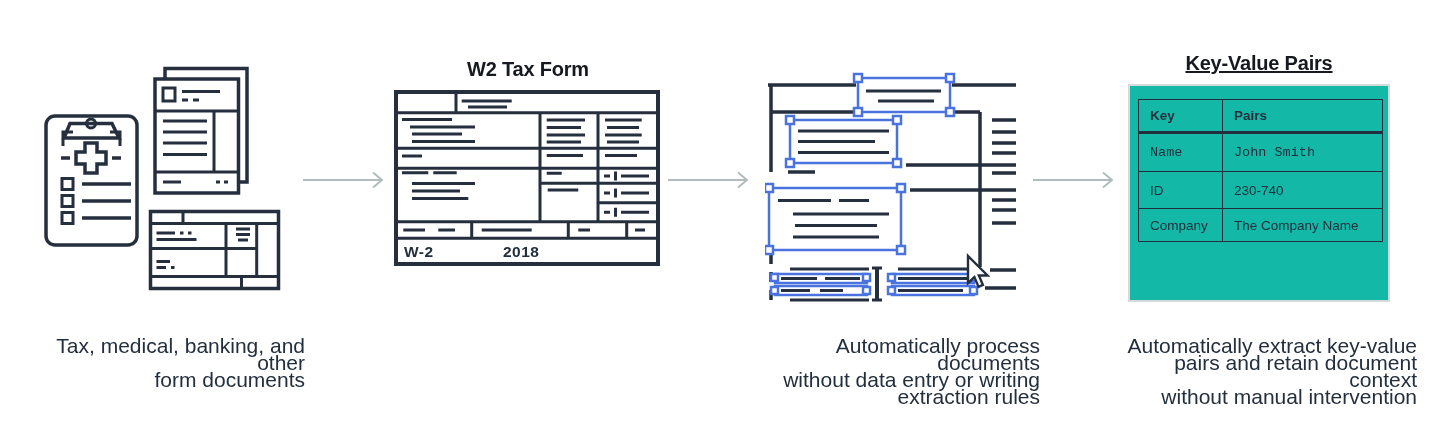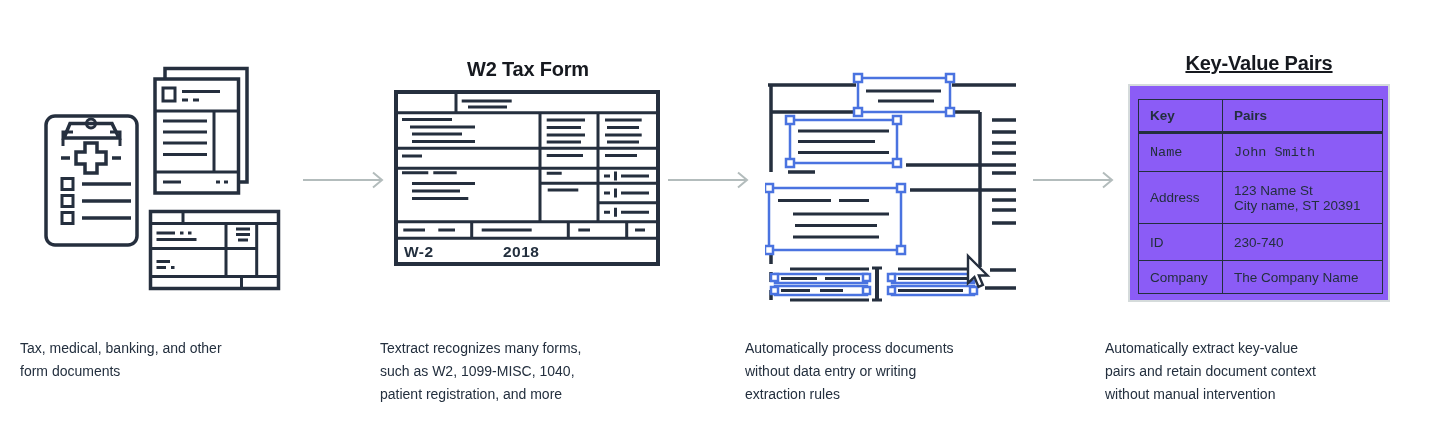--- a/index.html
+++ b/index.html
@@ -13,40 +13,40 @@
     position: absolute;
     font-size: 20px;
     font-weight: 700;
     color: #16191f;
     text-align: center;
     letter-spacing: -0.2px;
   }
 
   .caption {
     position: absolute;
-    font-size: 14px;
-    line-height: 23px;
+    font-size: 21px;
+    line-height: 17px;
     color: #232f3e;
-    text-align: left;
+    text-align: right;
     white-space: pre-line;
   }
 
   svg { display: block; }
   .ink  { stroke: #252f3e; fill: none; }
   .blue { stroke: #4a73e0; fill: none; }
   .handle { fill: #ffffff; stroke: #4a73e0; }
 
   .w2-label { font: 700 15.5px "Liberation Sans", sans-serif; fill: #232f3e; letter-spacing: 0.5px; }
 
   
   .kv-container {
     position: absolute;
     left: 1128px; top: 84px;
     width: 262px; height: 218px;
-    background: #8b5cf6;
+    background: #14b8a6;
     border: 2px solid #d5dbdb;
   }
   table.kv {
     position: absolute;
     left: 8px; top: 13px;
     width: 245px;
     border-collapse: collapse;
     table-layout: fixed;
   }
   table.kv th, table.kv td {
@@ -242,42 +242,34 @@
         <tr>
           <th>Key</th>
           <th>Pairs</th>
         </tr>
       </thead>
       <tbody>
         <tr class="r-name">
           <td>Name</td>
           <td>John Smith</td>
         </tr>
-        <tr class="r-addr">
-          <td>Address</td>
-          <td>123 Name St
-City name, ST 20391</td>
-        </tr>
         <tr class="r-id">
           <td>ID</td>
           <td>230-740</td>
         </tr>
         <tr class="r-co">
           <td>Company</td>
           <td>The Company Name</td>
         </tr>
       </tbody>
     </table>
   </div>
 
   <div class="caption" style="left:20px; top:337px; width:285px;">Tax, medical, banking, and other
 form documents</div>
-  <div class="caption" style="left:380px; top:337px; width:295px;">Textract recognizes many forms,
-such as W2, 1099-MISC, 1040,
-patient registration, and more</div>
   <div class="caption" style="left:1105px; top:337px; width:312px;">Automatically extract key-value
 pairs and retain document context
 without manual intervention</div>
   <div class="caption" style="left:745px; top:337px; width:295px;">Automatically process documents
 without data entry or writing
 extraction rules</div>
 
 </div>
 
 </body></html>

